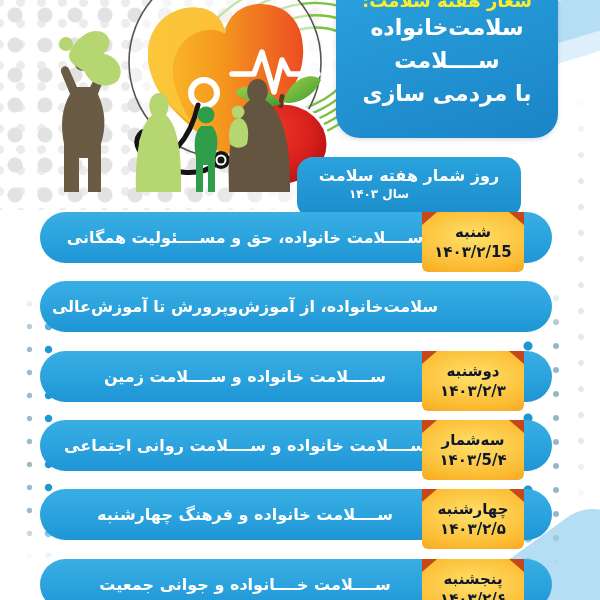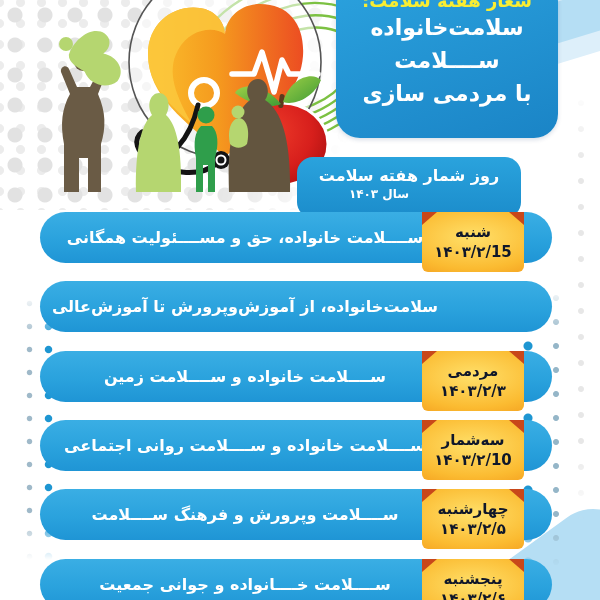--- a/index.html
+++ b/index.html
@@ -219,41 +219,41 @@
 </div>
 
 <div class="row r3">
   <div class="bar">
     <span class="bar-label">ســــلامت خانواده و ســــلامت زمین</span>
   </div>
   <div class="badge">
     <div class="badge-fold fold-l"></div>
     <div class="badge-fold fold-r"></div>
     <div class="badge-body"></div>
-    <div class="badge-day">مردمی</div>
+    <div class="badge-day">دوشنبه</div>
     <div class="badge-date">۱۴۰۳/۲/۳</div>
   </div>
 </div>
 
 <div class="row r4">
   <div class="bar">
     <span class="bar-label">ســــلامت خانواده و ســــلامت روانی اجتماعی</span>
   </div>
   <div class="badge">
     <div class="badge-fold fold-l"></div>
     <div class="badge-fold fold-r"></div>
     <div class="badge-body"></div>
     <div class="badge-day">سه‌شمار</div>
-    <div class="badge-date">۱۴۰۳/۲/10</div>
+    <div class="badge-date">۱۴۰۳/5/۴</div>
   </div>
 </div>
 
 <div class="row r5">
   <div class="bar">
-    <span class="bar-label">ســــلامت وپرورش و فرهنگ ســــلامت</span>
+    <span class="bar-label">ســــلامت خانواده و فرهنگ چهارشنبه</span>
   </div>
   <div class="badge">
     <div class="badge-fold fold-l"></div>
     <div class="badge-fold fold-r"></div>
     <div class="badge-body"></div>
     <div class="badge-day">چهارشنبه</div>
     <div class="badge-date">۱۴۰۳/۲/۵</div>
   </div>
 </div>
 

